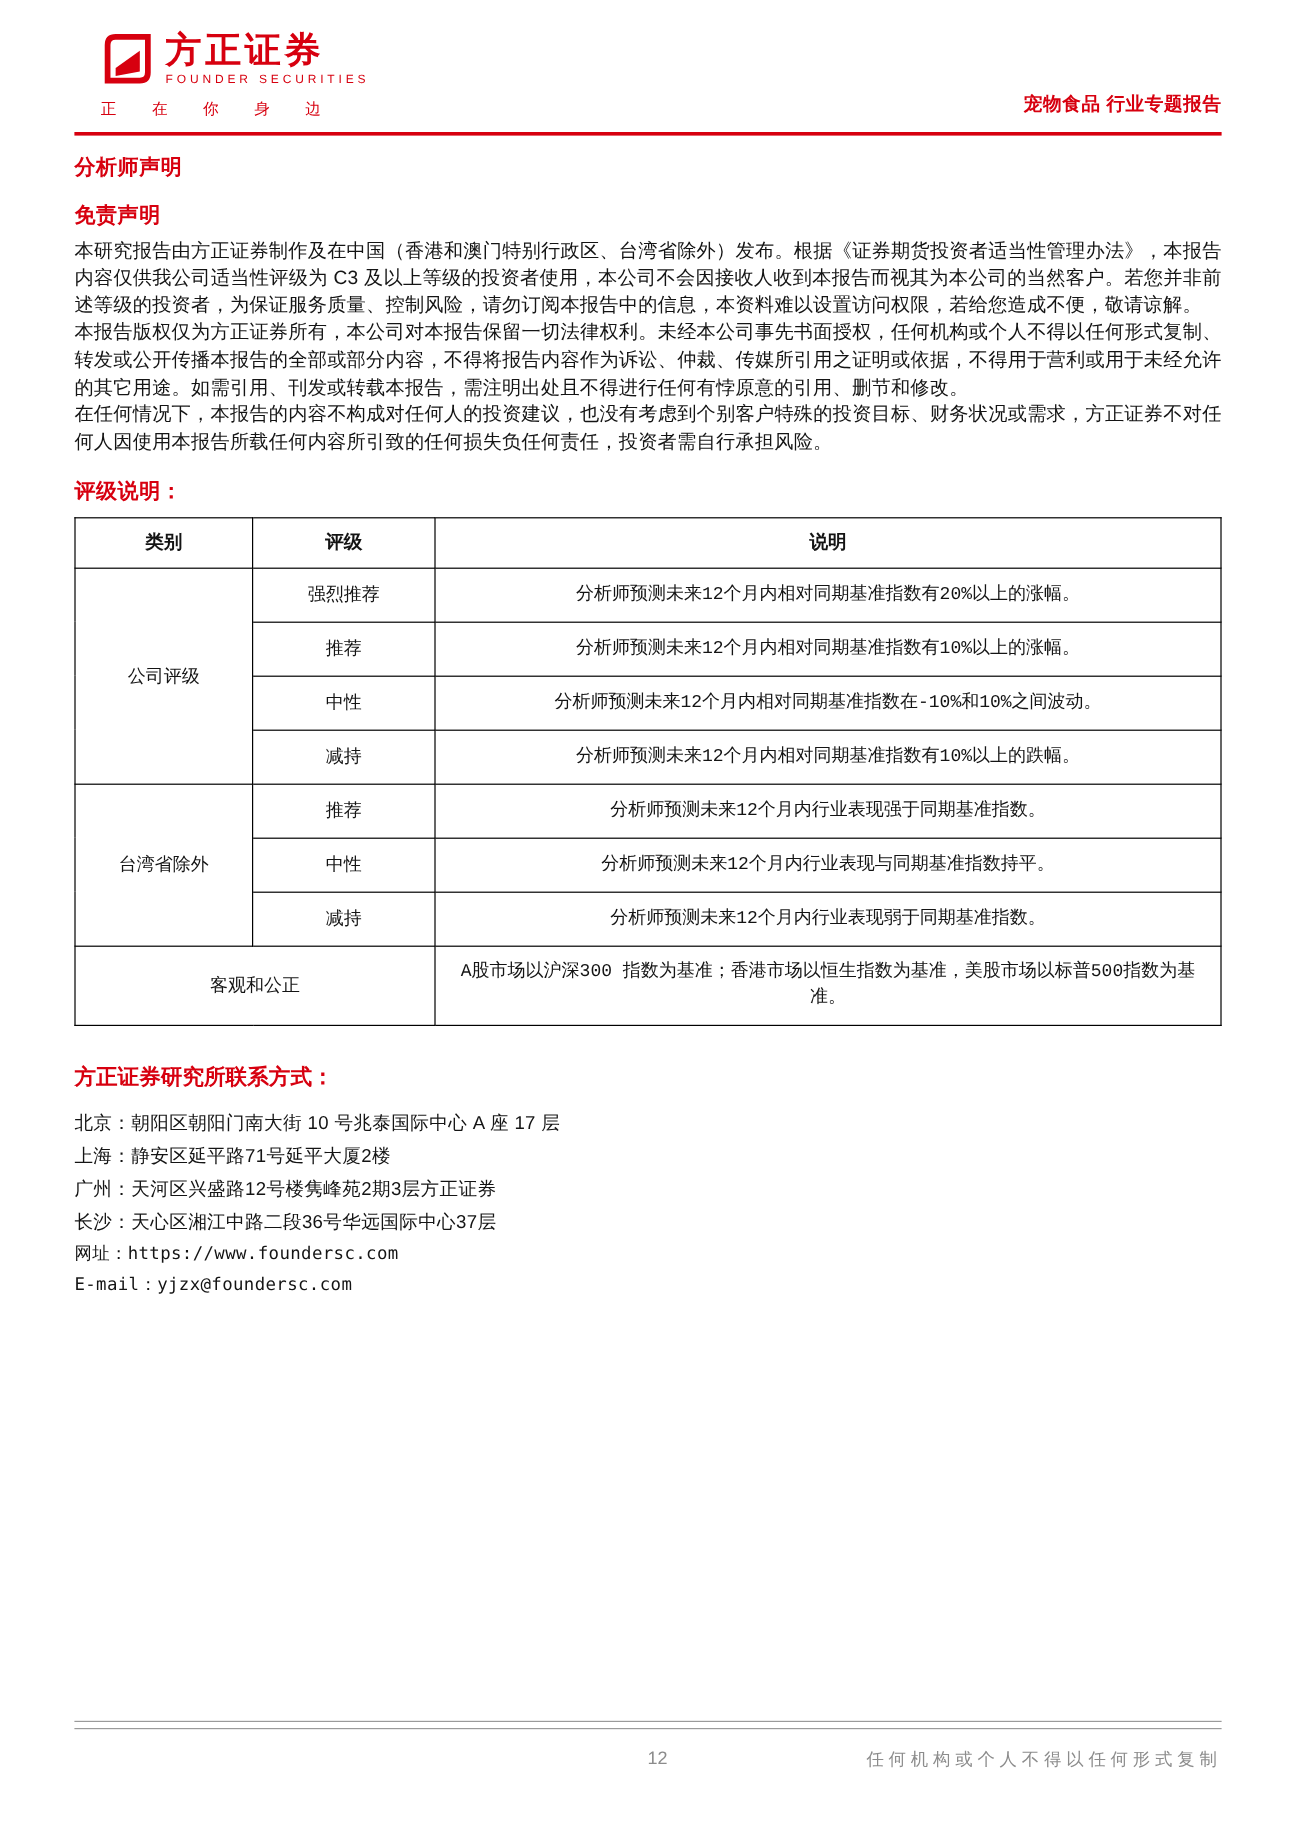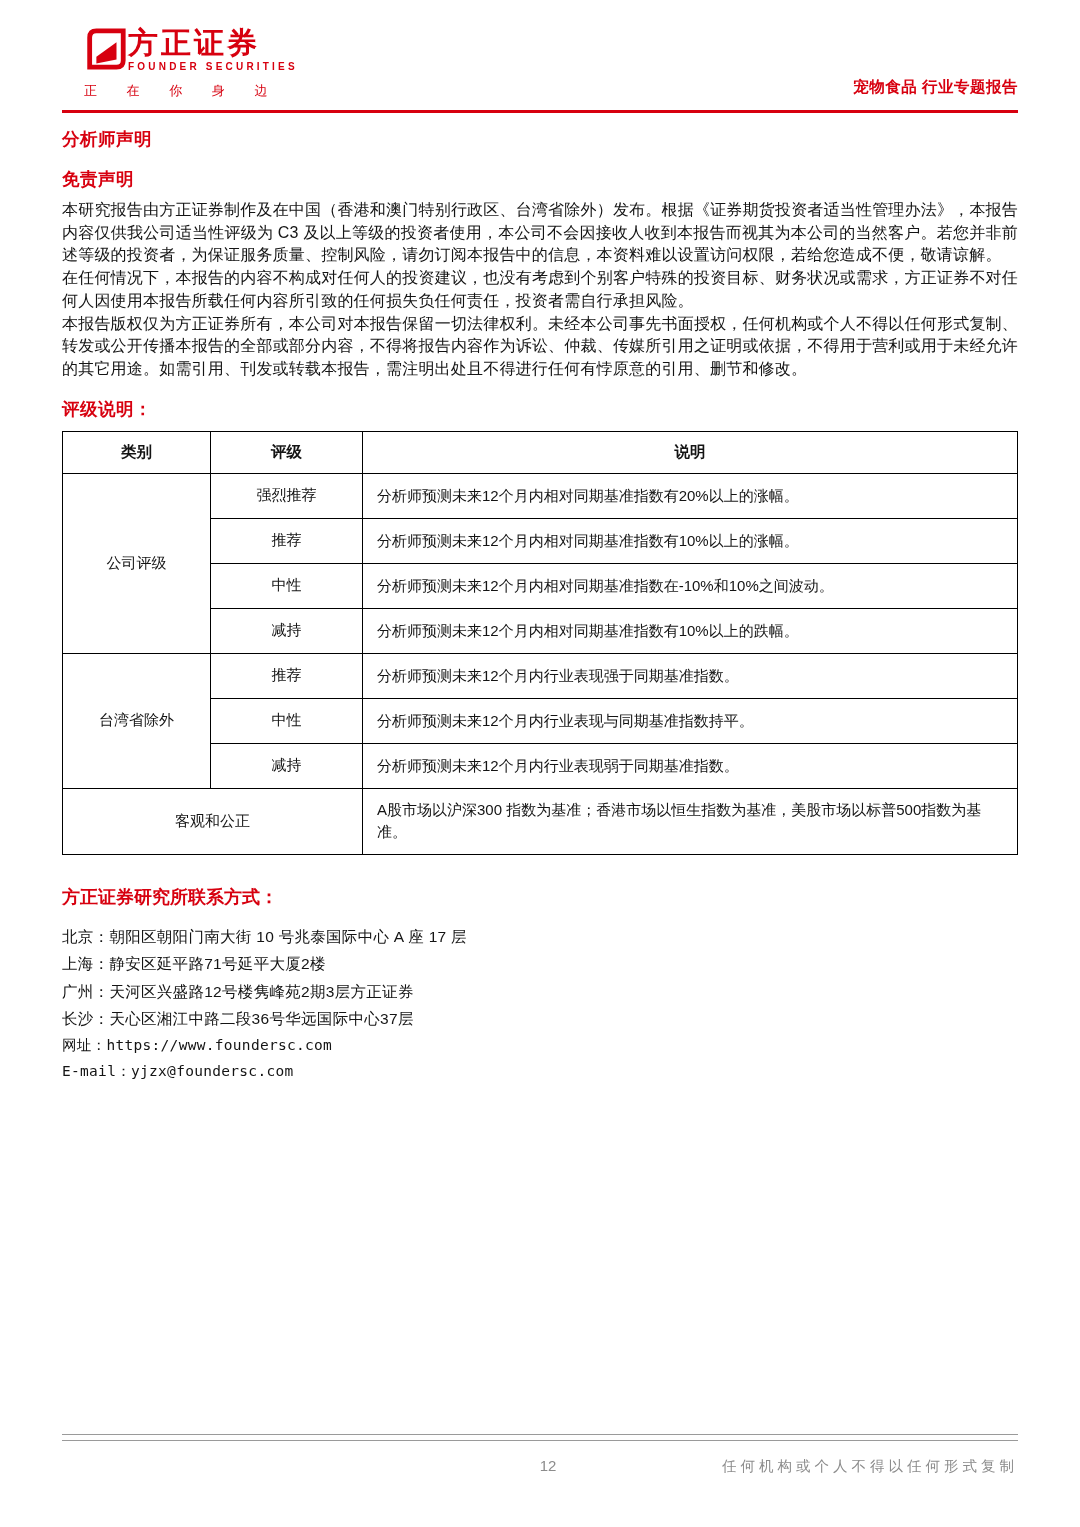--- a/index.html
+++ b/index.html
@@ -18,29 +18,29 @@
 
   
   .header {
     display: flex;
     justify-content: space-between;
     align-items: flex-end;
     border-bottom: 3px solid #d7000f;
     padding-bottom: 10px;
   }
   .brand { display: flex; flex-direction: column; }
-  .brand-top { display: flex; align-items: flex-start; padding-left: 20px; }
+  .brand-top { display: flex; align-items: flex-start; gap: 10px; padding-left: 20px; }
   .logo-mark { width: 46px; height: 46px; display: block; }
   .brand-names { display: flex; flex-direction: column; }
   .brand-cn {
     color: #d7000f; font-weight: bold; font-size: 30px; letter-spacing: 3px;
     line-height: 1.1;
   }
   .brand-en {
-    color: #d7000f; font-size: 10px; font-weight: bold; letter-spacing: 3.2px;
+    color: #d7000f; font-size: 10px; font-weight: normal; letter-spacing: 3.2px;
     margin-top: 2px;
   }
   .brand-tagline {
     color: #d7000f; font-size: 13px; letter-spacing: 13px;
     margin-top: 10px; padding-left: 22px; font-weight: 500;
   }
   .report-tag {
     color: #d7000f; font-weight: bold; font-size: 15.5px;
     padding-bottom: 2px; letter-spacing: 0.5px;
   }
@@ -61,21 +61,21 @@
   .rating-table {
     width: 100%; border-collapse: collapse; margin-top: 10px;
   }
   .rating-table th, .rating-table td {
     border: 1.6px solid #000000;
     font-size: 15px; color: #141414;
   }
   .rating-table th { height: 42px; text-align: center; font-weight: bold; font-size: 15.5px; }
   .rating-table td { height: 45px; }
   .cell-center { text-align: center; vertical-align: middle; }
-  .cell-desc { text-align: left; padding: 6px 14px; vertical-align: middle; line-height: 1.5; }
+  .cell-desc { text-align: center; padding: 6px 14px; vertical-align: middle; line-height: 1.5; font-family: Liberation Mono, monospace; }
   .benchmark-row td { height: 66px; }
 
   
   .contacts-title {
     color: #d7000f; font-weight: bold; font-size: 18px;
     margin-top: 30px; margin-bottom: 14px;
   }
   .contact-line {
     font-size: 15.5px; line-height: 1.78; color: #141414; letter-spacing: 0.3px;
   }
@@ -119,22 +119,22 @@
       </div>
       <div class="brand-tagline">正 在 你 身 边</div>
     </div>
     <div class="report-tag">宠物食品 行业专题报告</div>
   </div>
 
   <div class="section-title" style="margin-top:14px">分析师声明</div>
 
   <div class="section-title section-gap">免责声明</div>
   <div class="body-text">本研究报告由方正证券制作及在中国（香港和澳门特别行政区、台湾省除外）发布。根据《证券期货投资者适当性管理办法》，本报告内容仅供我公司适当性评级为 C3 及以上等级的投资者使用，本公司不会因接收人收到本报告而视其为本公司的当然客户。若您并非前述等级的投资者，为保证服务质量、控制风险，请勿订阅本报告中的信息，本资料难以设置访问权限，若给您造成不便，敬请谅解。</div>
+  <div class="body-text">本报告版权仅为方正证券所有，本公司对本报告保留一切法律权利。未经本公司事先书面授权，任何机构或个人不得以任何形式复制、转发或公开传播本报告的全部或部分内容，不得将报告内容作为诉讼、仲裁、传媒所引用之证明或依据，不得用于营利或用于未经允许的其它用途。如需引用、刊发或转载本报告，需注明出处且不得进行任何有悖原意的引用、删节和修改。</div>
   <div class="body-text">在任何情况下，本报告的内容不构成对任何人的投资建议，也没有考虑到个别客户特殊的投资目标、财务状况或需求，方正证券不对任何人因使用本报告所载任何内容所引致的任何损失负任何责任，投资者需自行承担风险。</div>
-  <div class="body-text">本报告版权仅为方正证券所有，本公司对本报告保留一切法律权利。未经本公司事先书面授权，任何机构或个人不得以任何形式复制、转发或公开传播本报告的全部或部分内容，不得将报告内容作为诉讼、仲裁、传媒所引用之证明或依据，不得用于营利或用于未经允许的其它用途。如需引用、刊发或转载本报告，需注明出处且不得进行任何有悖原意的引用、删节和修改。</div>
 
   <div class="section-title section-gap">评级说明：</div>
   <table class="rating-table">
     <colgroup>
       <col style="width:148px">
       <col style="width:152px">
       <col>
     </colgroup>
     <thead>
       <tr>

